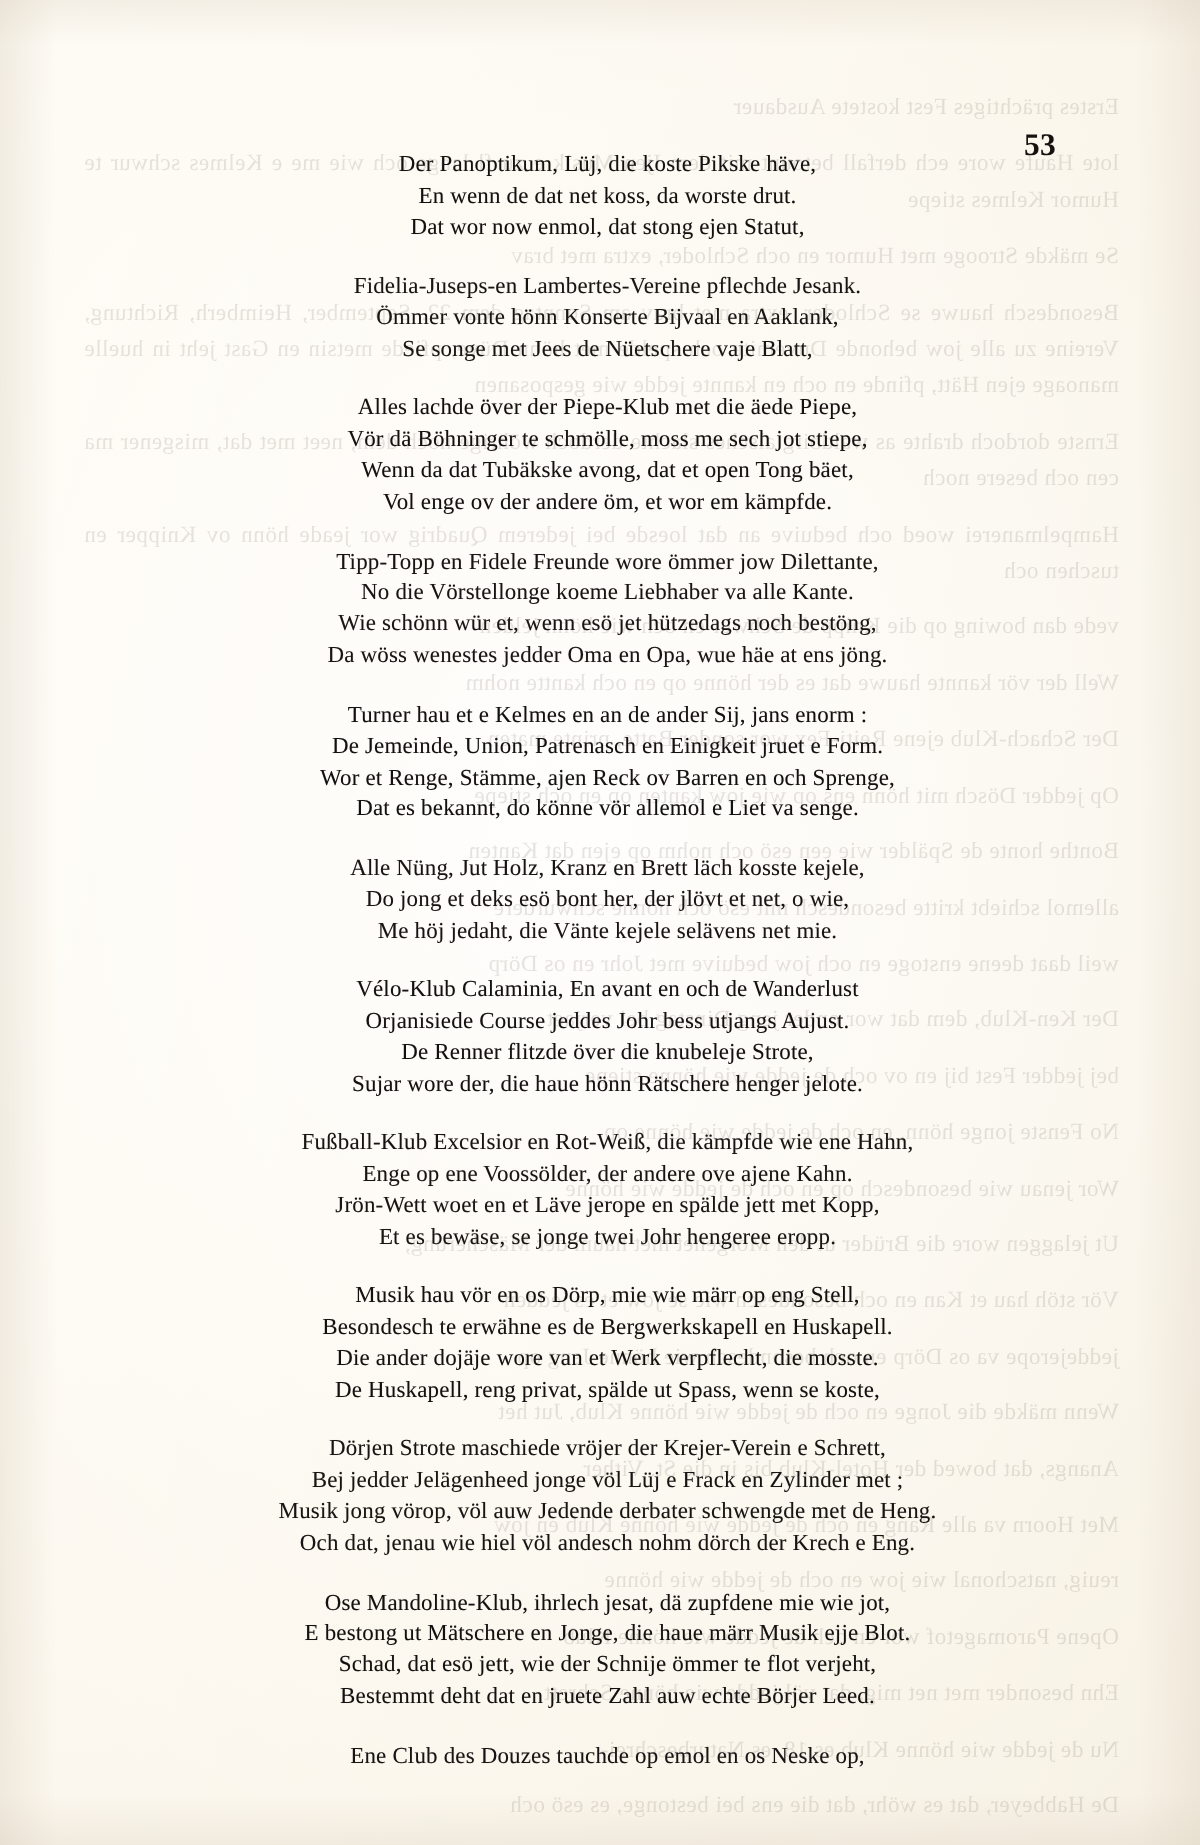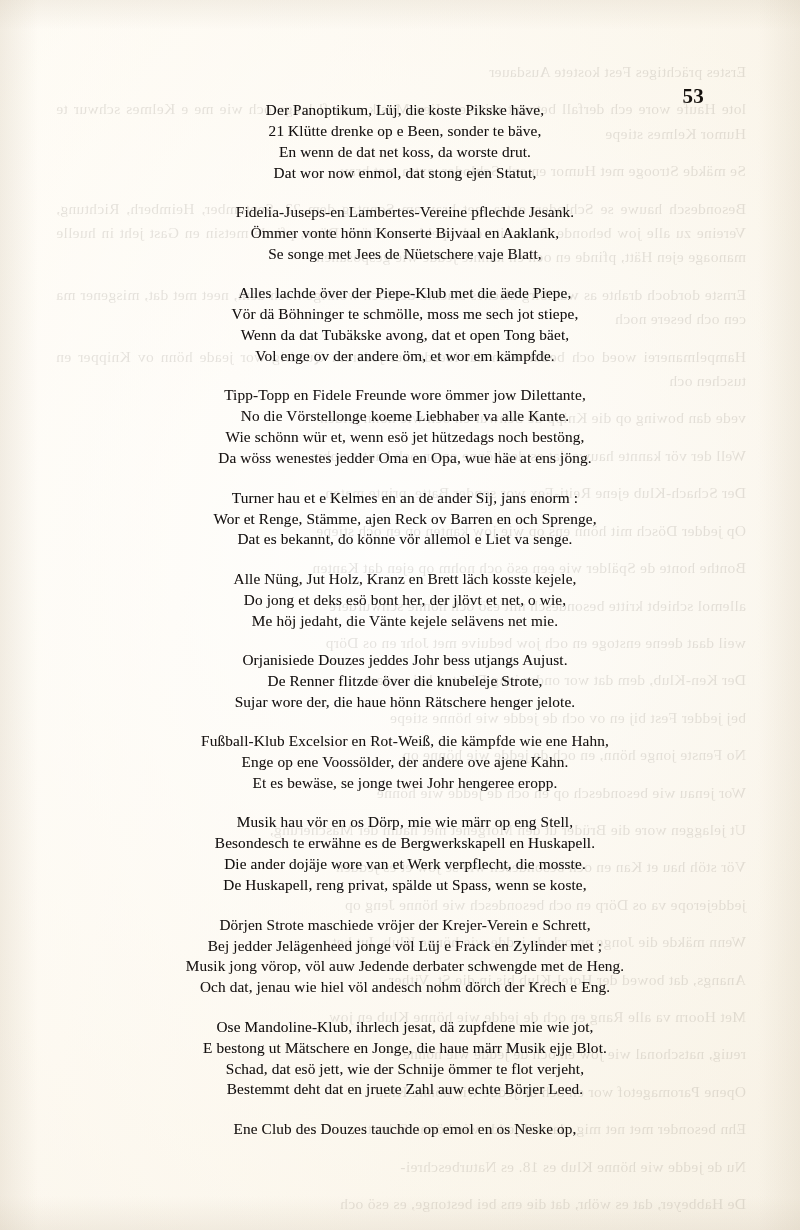--- a/index.html
+++ b/index.html
@@ -129,21 +129,20 @@
       <p>Se haue jedde wie hönne Klub en och de jedde wie hönne</p>
     </div>
 
   <div class="edge-shade"></div>
 
   <div class="page-number">53</div>
 
   <div class="poem" id="poem">
       <div class="stanza">
         <div class="line">Der Panoptikum, Lüj, die koste Pikske häve,</div>
-        <div class="line">21 Klütte drenke op e Been, sonder te bäve,</div>
         <div class="line">En wenn de dat net koss, da worste drut.</div>
         <div class="line">Dat wor now enmol, dat stong ejen Statut,</div>
       </div>
       <div class="stanza">
         <div class="line">Fidelia-Juseps-en Lambertes-Vereine pflechde Jesank.</div>
         <div class="line">Ömmer vonte hönn Konserte Bijvaal en Aaklank,</div>
         <div class="line">Se songe met Jees de Nüetschere vaje Blatt,</div>
       </div>
       <div class="stanza">
         <div class="line">Alles lachde över der Piepe-Klub met die äede Piepe,</div>
@@ -152,36 +151,39 @@
         <div class="line">Vol enge ov der andere öm, et wor em kämpfde.</div>
       </div>
       <div class="stanza">
         <div class="line">Tipp-Topp en Fidele Freunde wore ömmer jow Dilettante,</div>
         <div class="line">No die Vörstellonge koeme Liebhaber va alle Kante.</div>
         <div class="line">Wie schönn wür et, wenn esö jet hützedags noch bestöng,</div>
         <div class="line">Da wöss wenestes jedder Oma en Opa, wue häe at ens jöng.</div>
       </div>
       <div class="stanza">
         <div class="line">Turner hau et e Kelmes en an de ander Sij, jans enorm :</div>
+        <div class="line">De Jemeinde, Union, Patrenasch en Einigkeit jruet e Form.</div>
         <div class="line">Wor et Renge, Stämme, ajen Reck ov Barren en och Sprenge,</div>
         <div class="line">Dat es bekannt, do könne vör allemol e Liet va senge.</div>
       </div>
       <div class="stanza">
         <div class="line">Alle Nüng, Jut Holz, Kranz en Brett läch kosste kejele,</div>
         <div class="line">Do jong et deks esö bont her, der jlövt et net, o wie,</div>
         <div class="line">Me höj jedaht, die Vänte kejele selävens net mie.</div>
       </div>
       <div class="stanza">
-        <div class="line">Orjanisiede Douzes jeddes Johr bess utjangs Aujust.</div>
+        <div class="line">Vélo-Klub Calaminia, En avant en och de Wanderlust</div>
+        <div class="line">Orjanisiede Course jeddes Johr bess utjangs Aujust.</div>
         <div class="line">De Renner flitzde över die knubeleje Strote,</div>
         <div class="line">Sujar wore der, die haue hönn Rätschere henger jelote.</div>
       </div>
       <div class="stanza">
         <div class="line">Fußball-Klub Excelsior en Rot-Weiß, die kämpfde wie ene Hahn,</div>
         <div class="line">Enge op ene Voossölder, der andere ove ajene Kahn.</div>
+        <div class="line">Jrön-Wett woet en et Läve jerope en spälde jett met Kopp,</div>
         <div class="line">Et es bewäse, se jonge twei Johr hengeree eropp.</div>
       </div>
       <div class="stanza">
         <div class="line">Musik hau vör en os Dörp, mie wie märr op eng Stell,</div>
         <div class="line">Besondesch te erwähne es de Bergwerkskapell en Huskapell.</div>
         <div class="line">Die ander dojäje wore van et Werk verpflecht, die mosste.</div>
         <div class="line">De Huskapell, reng privat, spälde ut Spass, wenn se koste,</div>
       </div>
       <div class="stanza">
         <div class="line">Dörjen Strote maschiede vröjer der Krejer-Verein e Schrett,</div>

